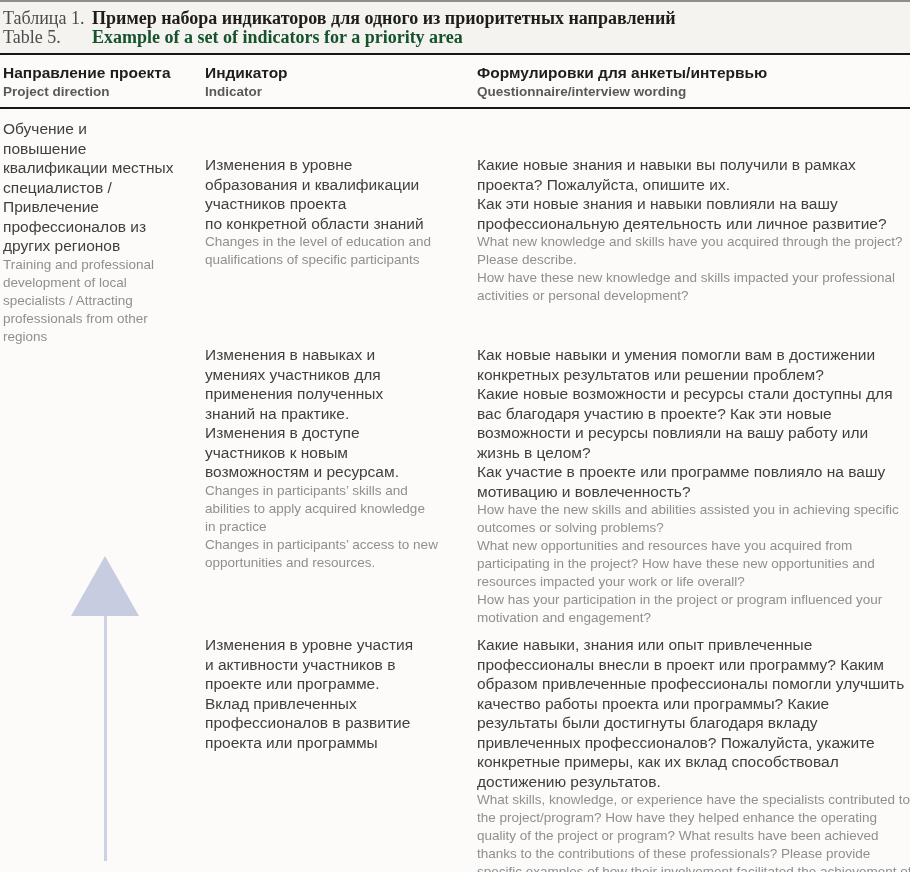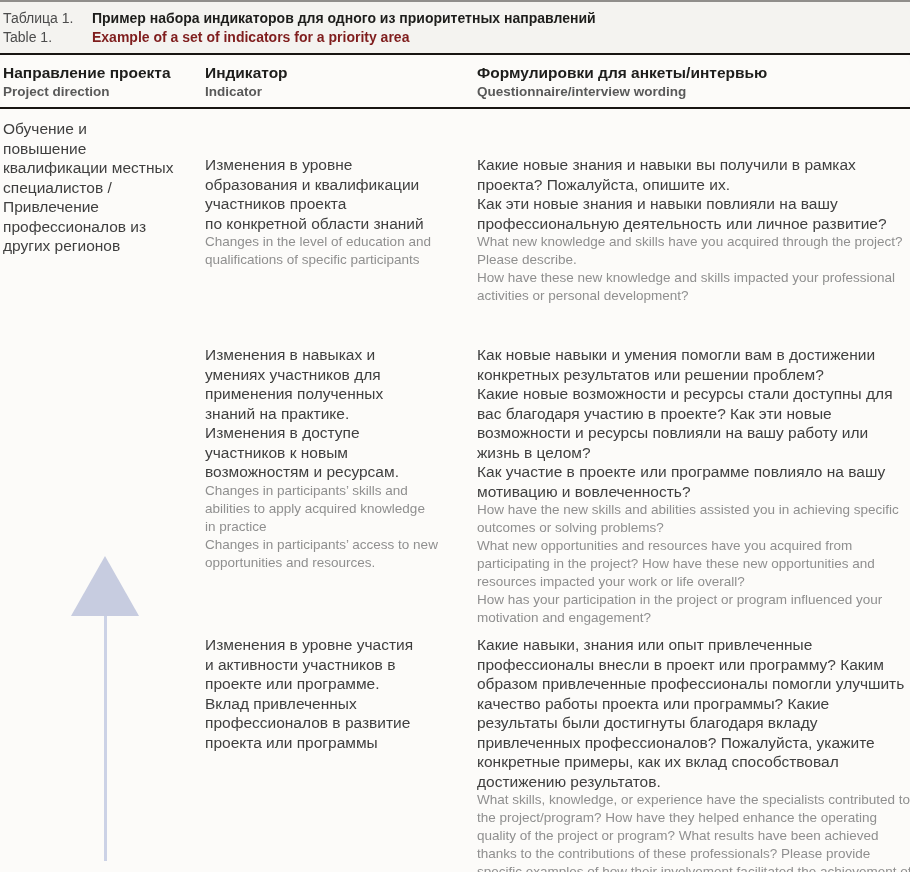--- a/index.html
+++ b/index.html
@@ -8,24 +8,24 @@
     background:#fbfaf8;
     font-family:"Liberation Sans","DejaVu Sans",sans-serif;
     -webkit-font-smoothing:antialiased;
   }
   .page{
     position:relative;width:910px;height:872px;overflow:hidden;
     border-top:2px solid #908e8b;box-sizing:border-box;
   }
   
   .caption{background:#f4f3f0;padding:7px 0 0 3px;height:51px;box-sizing:border-box;}
-  .caption-row{line-height:19px;font-size:14px;white-space:nowrap;}
+  .caption-row{line-height:19px;font-size:18px;white-space:nowrap;font-family:Liberation Serif, serif;}
   .cap-label{display:inline-block;width:89px;color:#4c4c4c;font-weight:400;vertical-align:top;}
   .cap-title-ru{font-weight:700;color:#1d1d1b;}
-  .cap-title-en{font-weight:700;color:#7f1d1d;margin-top:25px;}
+  .cap-title-en{font-weight:700;color:#14532d;margin-top:25px;}
   
   .rule{height:2px;background:#181512;width:910px;}
   
   .grid{
     display:grid;
     grid-template-columns:202px 272px 445px;
     padding-left:3px;
     box-sizing:border-box;
   }
   
@@ -59,21 +59,21 @@
 </head>
 <body>
 
 <div class="page">
 
   <header class="caption">
     <div class="caption-row">
       <span class="cap-label">Таблица 1.</span><span class="cap-title-ru">Пример набора индикаторов для одного из приоритетных направлений</span>
     </div>
     <div class="caption-row">
-      <span class="cap-label">Table 1.</span><span class="cap-title-en">Example of a set of indicators for a priority area</span>
+      <span class="cap-label">Table 5.</span><span class="cap-title-en">Example of a set of indicators for a priority area</span>
     </div>
   </header>
 
   <div class="rule"></div>
 
   <div class="thead grid">
     <div class="th">
       <div class="ru">Направление проекта</div>
       <div class="en">Project direction</div>
     </div>
@@ -92,20 +92,25 @@
   <div class="tbody grid">
 
     <div class="cell direction-cell">
       <div class="ru-text">Обучение и
 повышение
 квалификации местных
 специалистов /
 Привлечение
 профессионалов из
 других регионов</div>
+      <div class="en-text">Training and professional
+development of local
+specialists / Attracting
+professionals from other
+regions</div>
       <div class="arrow">
         <div class="arrow-head"></div>
         <div class="arrow-stem"></div>
       </div>
     </div>
 
     <div class="cell cell-c2-r1 row-1">
       <div class="ru-text">Изменения в уровне
 образования и квалификации
 участников проекта

